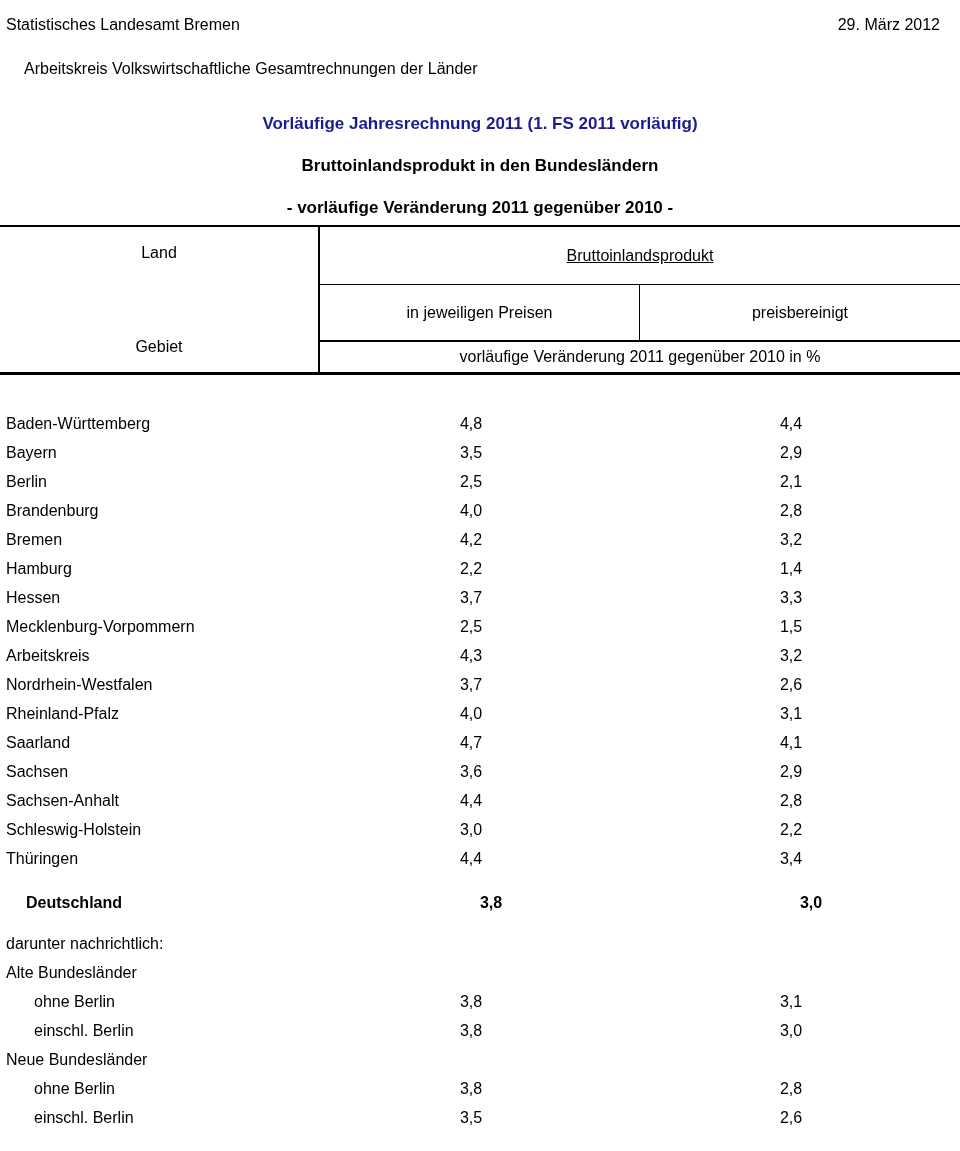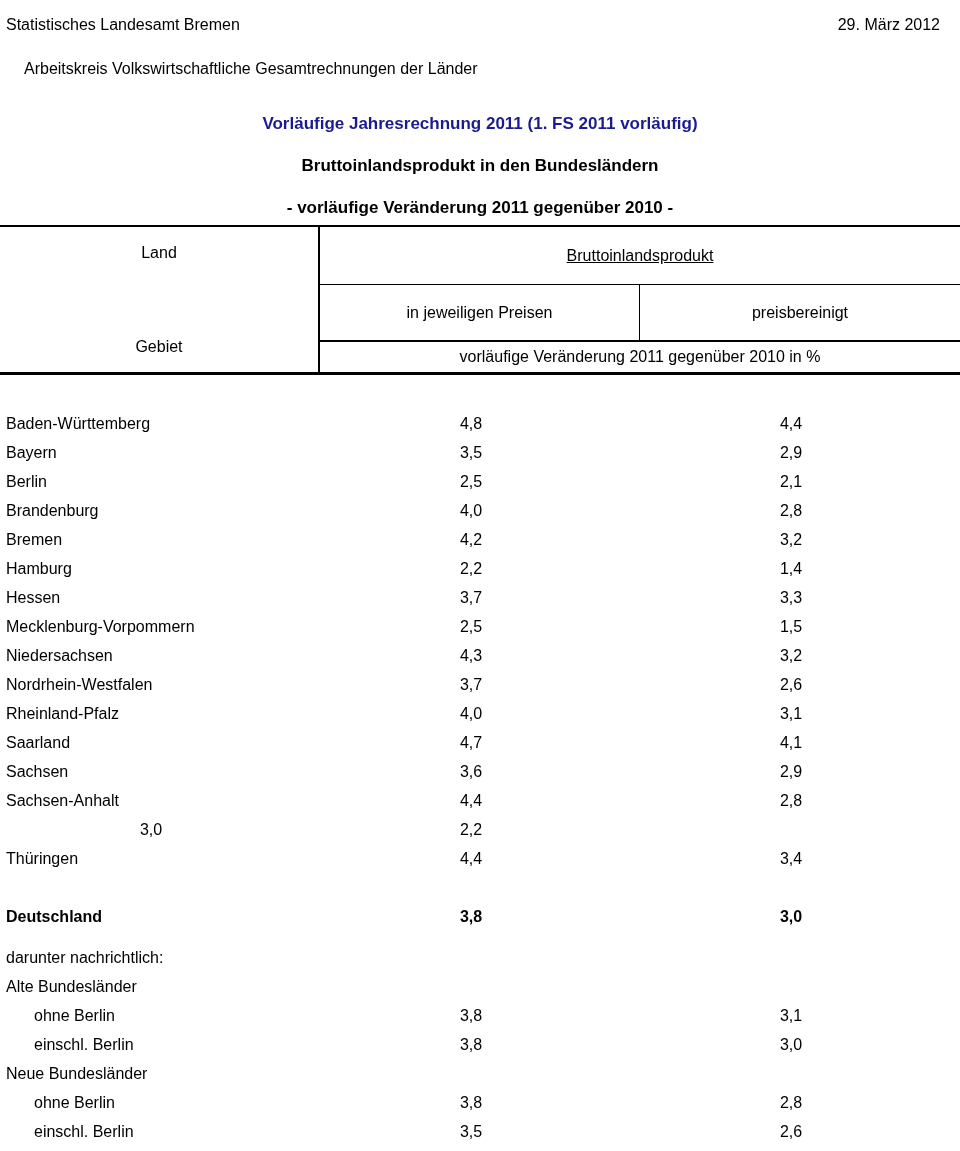--- a/index.html
+++ b/index.html
@@ -53,21 +53,21 @@
   .th-note {
     grid-column: 2 / 4; grid-row: 3;
     display: flex; align-items: center; justify-content: center;
   }
 
   .tbody { margin-top: 34px; }
   .r { display: grid; grid-template-columns: 320px 320px 320px; height: 29px; line-height: 29px; }
   .r .name { padding-left: 6px; white-space: nowrap; }
   .r .name.indent { padding-left: 34px; }
   .r .val { text-align: center; padding-right: 18px; }
-  .r.total { font-weight: bold; margin-top: 29px; }
+  .r.total { font-weight: bold; margin-top: 15px; padding-left: 20px; }
   .r.memo-head { margin-top: 12px; }
 </style>
 </head>
 <body>
 
 <div>
 
   <div class="letterhead">
     <span>Statistisches Landesamt Bremen</span>
     <span>29. März 2012</span>
@@ -126,21 +126,21 @@
       <div class="name">Hessen</div>
       <div class="val">3,7</div>
       <div class="val">3,3</div>
     </div>
     <div class="r">
       <div class="name">Mecklenburg-Vorpommern</div>
       <div class="val">2,5</div>
       <div class="val">1,5</div>
     </div>
     <div class="r">
-      <div class="name">Niedersachsen</div>
+      <div class="name">Arbeitskreis</div>
       <div class="val">4,3</div>
       <div class="val">3,2</div>
     </div>
     <div class="r">
       <div class="name">Nordrhein-Westfalen</div>
       <div class="val">3,7</div>
       <div class="val">2,6</div>
     </div>
     <div class="r">
       <div class="name">Rheinland-Pfalz</div>
@@ -156,20 +156,21 @@
       <div class="name">Sachsen</div>
       <div class="val">3,6</div>
       <div class="val">2,9</div>
     </div>
     <div class="r">
       <div class="name">Sachsen-Anhalt</div>
       <div class="val">4,4</div>
       <div class="val">2,8</div>
     </div>
     <div class="r">
+      <div class="name">Schleswig-Holstein</div>
       <div class="val">3,0</div>
       <div class="val">2,2</div>
     </div>
     <div class="r">
       <div class="name">Thüringen</div>
       <div class="val">4,4</div>
       <div class="val">3,4</div>
     </div>
 
     <div class="r total">

